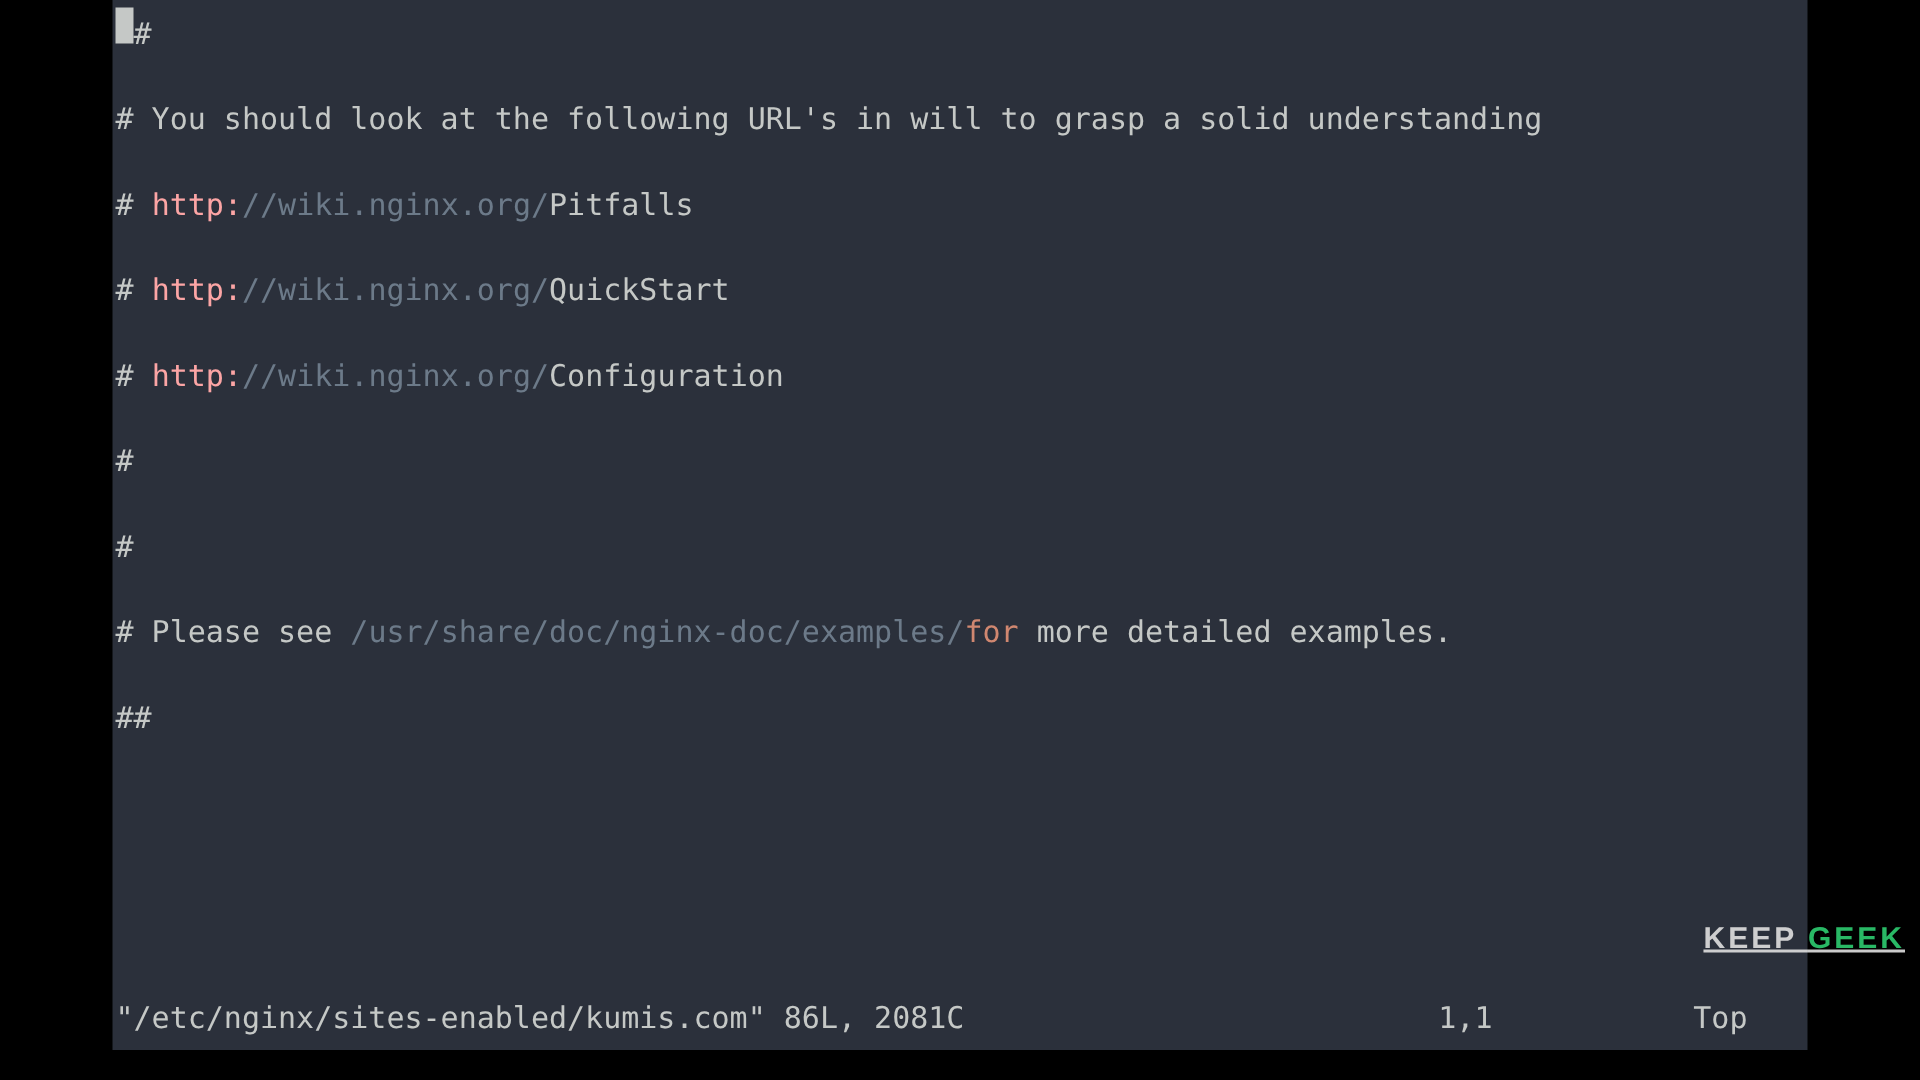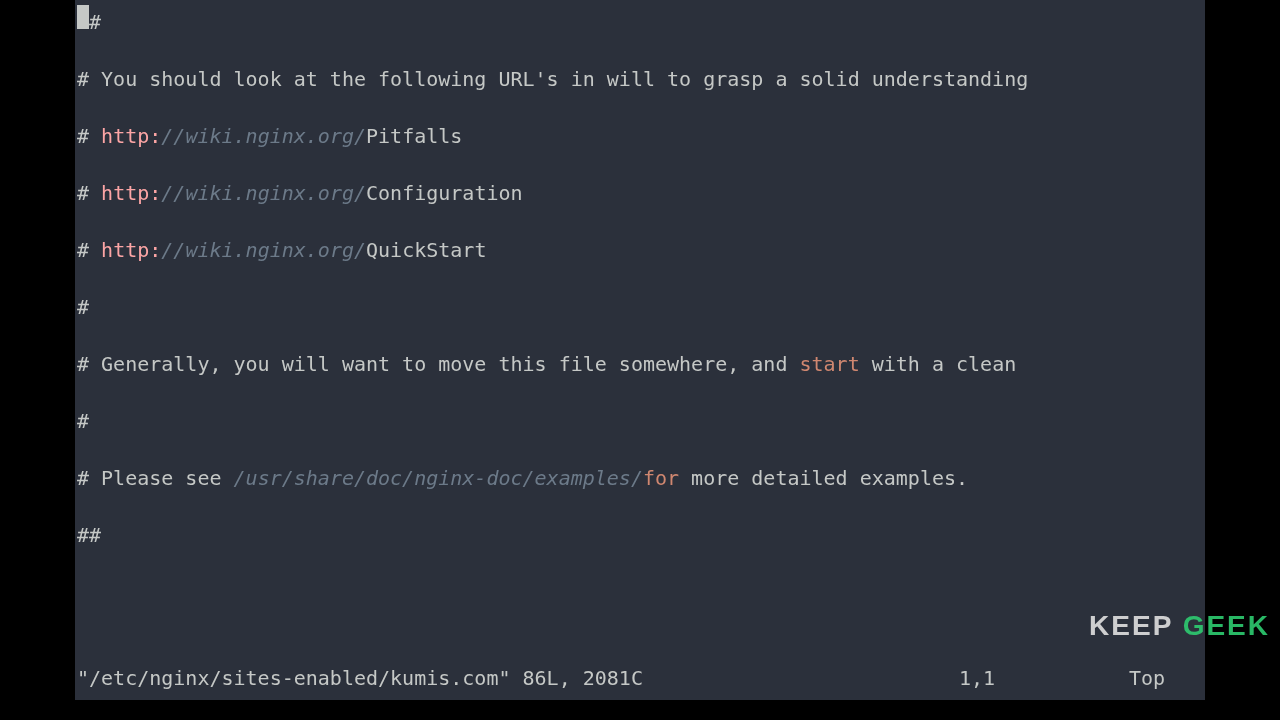--- a/index.html
+++ b/index.html
@@ -36,57 +36,57 @@
   pre {
     font-family: inherit;
     white-space: pre;
     padding-left: 2px;
   }
   .row { display: block; min-height: 28.5px; }
   .hash    { color: #c5c8c6; }
   .text    { color: #c5c8c6; }
   .url     { color: #fca5a5; }
   .keyword { color: #d08770; } 
-  .dimpath { color: #6c7a89; font-style: italic; } 
+  .dimpath { color: #6c7a89; } 
   .statusbar {
     position: absolute;
     bottom: 8px;
     left: 2px;
     right: 0;
     color: #c5c8c6;
     display: flex;
     font-size: 20px;
   }
   .status-file { flex: 0 0 auto; }
   .status-pos  { position: absolute; right: 210px; }
   .status-top  { position: absolute; right: 40px; }
   .watermark {
     position: absolute;
     right: -65px;
     bottom: 60px;
     color: #e0e0e0;
     font-family: "Arial Black", sans-serif;
     font-weight: 900;
-    font-size: 28px;
+    font-size: 20px;
     letter-spacing: 2px;
     opacity: 0.9;
+    text-decoration: underline;
   }
   .watermark .geek { color: #2ecc71; }
 </style>
 </head>
 <body>
 
 <div class="terminal">
 <pre><span class="row"><span class="cursor-block"></span><span class="hash">#</span></span>
 <span class="row"><span class="text"># You should look at the following URL</span><span class="text">'s in will to grasp a solid understanding</span></span>
 <span class="row"><span class="text"># </span><span class="url">http:</span><span class="dimpath">//wiki.nginx.org/</span><span class="text">Pitfalls</span></span>
+<span class="row"><span class="text"># </span><span class="url">http:</span><span class="dimpath">//wiki.nginx.org/</span><span class="text">QuickStart</span></span>
 <span class="row"><span class="text"># </span><span class="url">http:</span><span class="dimpath">//wiki.nginx.org/</span><span class="text">Configuration</span></span>
-<span class="row"><span class="text"># </span><span class="url">http:</span><span class="dimpath">//wiki.nginx.org/</span><span class="text">QuickStart</span></span>
 <span class="row"><span class="text">#</span></span>
-<span class="row"><span class="text"># Generally, you will want to move this file somewhere, and </span><span class="keyword">start</span><span class="text"> with a clean</span></span>
 <span class="row"><span class="text">#</span></span>
 <span class="row"><span class="text"># Please see </span><span class="dimpath">/usr/share/doc/nginx-doc/examples/</span><span class="keyword">for</span><span class="text"> more detailed examples.</span></span>
 <span class="row"><span class="text">##</span></span>
 <span class="row"><span> </span></span>
 
 
 
 
 
 

